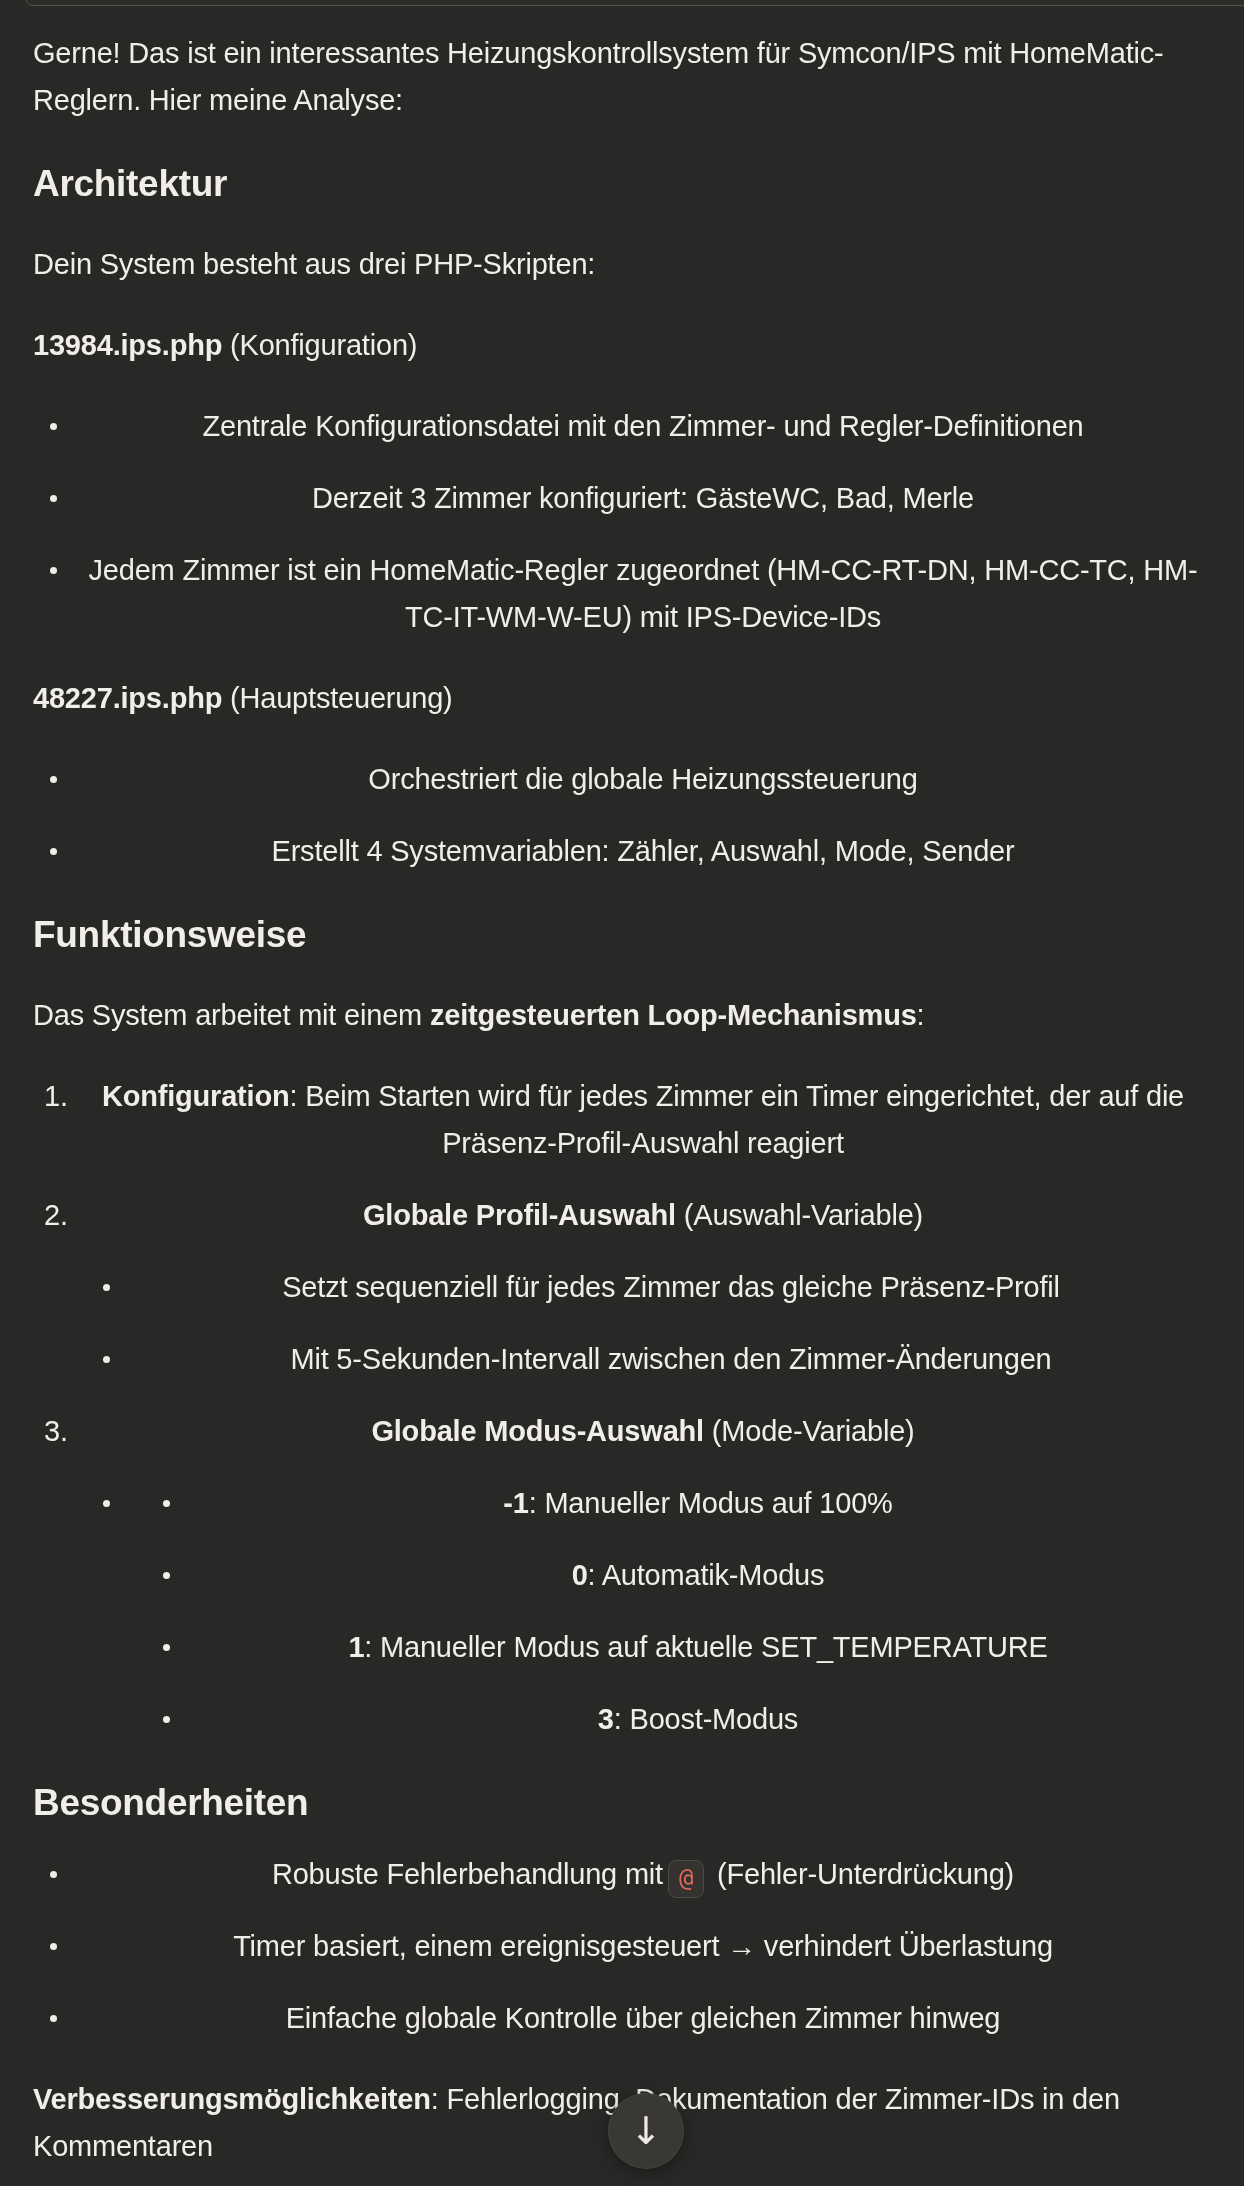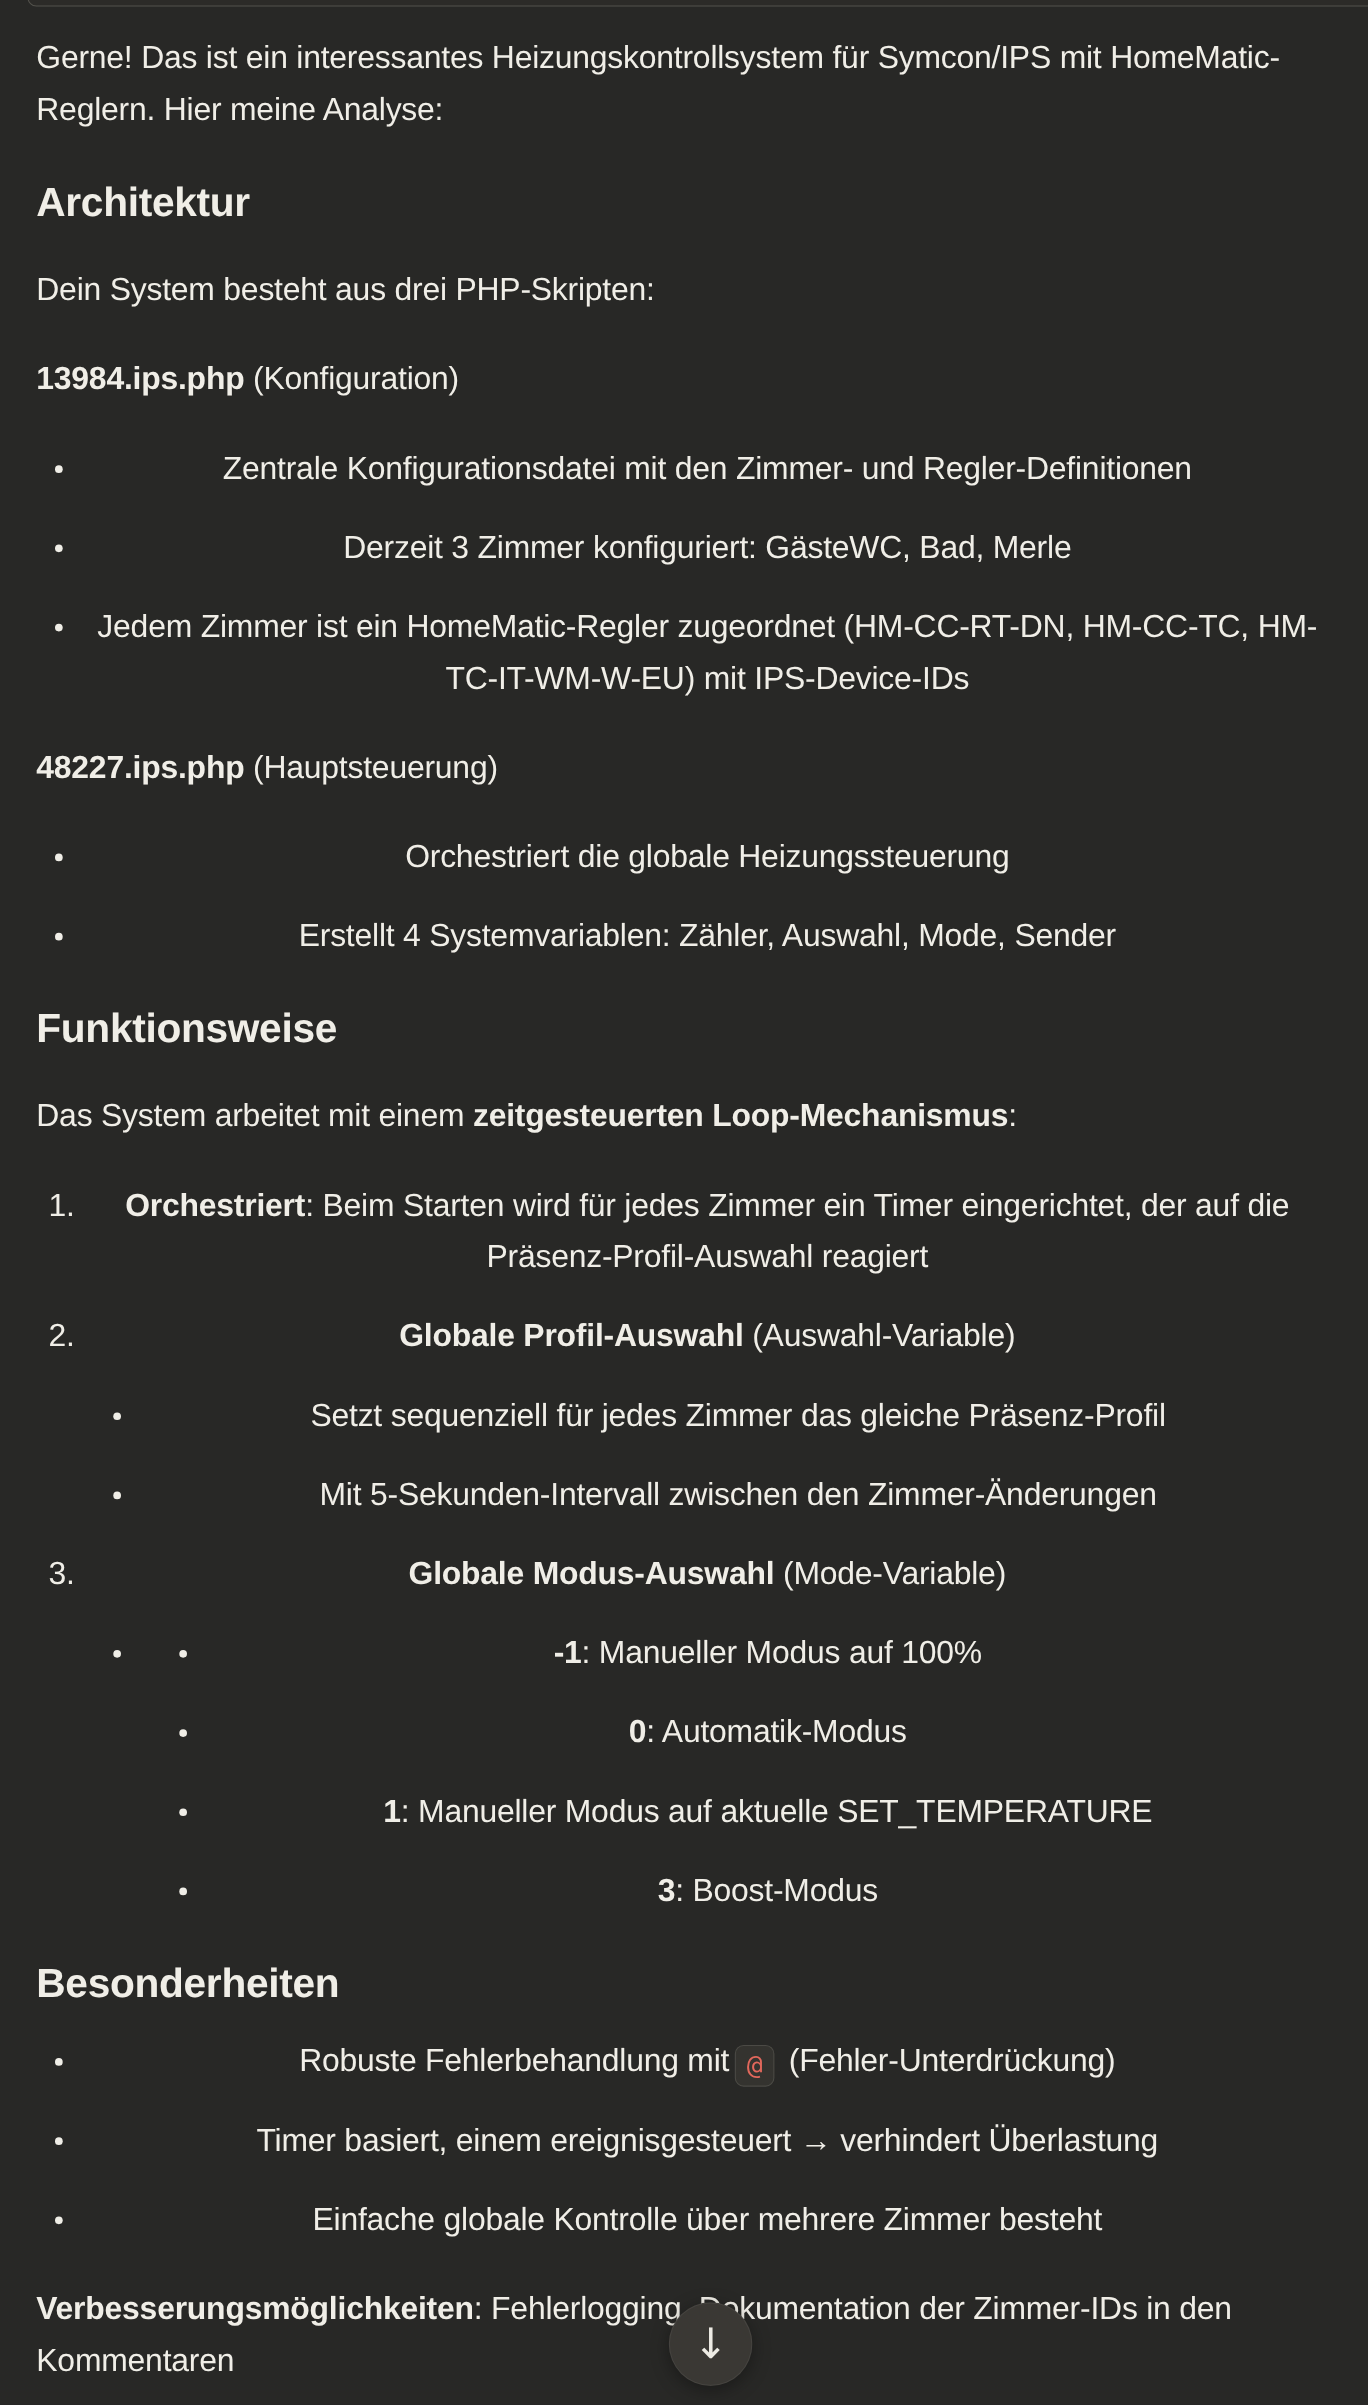--- a/index.html
+++ b/index.html
@@ -102,21 +102,21 @@
     <li>Orchestriert die globale Heizungssteuerung</li>
     <li>Erstellt 4 Systemvariablen: Zähler, Auswahl, Mode, Sender</li>
   </ul>
 
   <h2>Funktionsweise</h2>
 
   <p><span>Das System arbeitet mit einem </span><span class="b">zeitgesteuerten Loop-Mechanismus</span><span>:</span></p>
 
   <ol class="steps">
     <li>
-      <span class="step-num">1.</span><span class="b">Orchestriert</span><span>: Beim Starten wird für jedes Zimmer ein Timer eingerichtet, der auf die Präsenz-Profil-Auswahl reagiert</span>
+      <span class="step-num">1.</span><span class="b">Konfiguration</span><span>: Beim Starten wird für jedes Zimmer ein Timer eingerichtet, der auf die Präsenz-Profil-Auswahl reagiert</span>
     </li>
     <li>
       <span class="step-num">2.</span><span class="b">Globale Profil-Auswahl</span><span> (Auswahl-Variable)</span>
       <ul class="l2">
         <li>Setzt sequenziell für jedes Zimmer das gleiche Präsenz-Profil</li>
         <li>Mit 5-Sekunden-Intervall zwischen den Zimmer-Änderungen</li>
       </ul>
     </li>
     <li>
       <span class="step-num">3.</span><span class="b">Globale Modus-Auswahl</span><span> (Mode-Variable)</span>
@@ -131,21 +131,21 @@
         </li>
       </ul>
     </li>
   </ol>
 
   <h2>Besonderheiten</h2>
 
   <ul class="l1">
     <li><span>Robuste Fehlerbehandlung mit</span><code class="icode">@</code><span> (Fehler-Unterdrückung)</span></li>
     <li>Timer basiert, einem ereignisgesteuert → verhindert Überlastung</li>
-    <li>Einfache globale Kontrolle über mehrere Zimmer besteht</li>
+    <li>Einfache globale Kontrolle über gleichen Zimmer hinweg</li>
   </ul>
 
   <p><span class="b">Verbesserungsmöglichkeiten</span><span>: Fehlerlogging, Dokumentation der Zimmer-IDs in den Kommentaren</span></p>
 
 </div>
 
 <div class="scroll-btn">
   <span>↓</span>
 </div>
 

